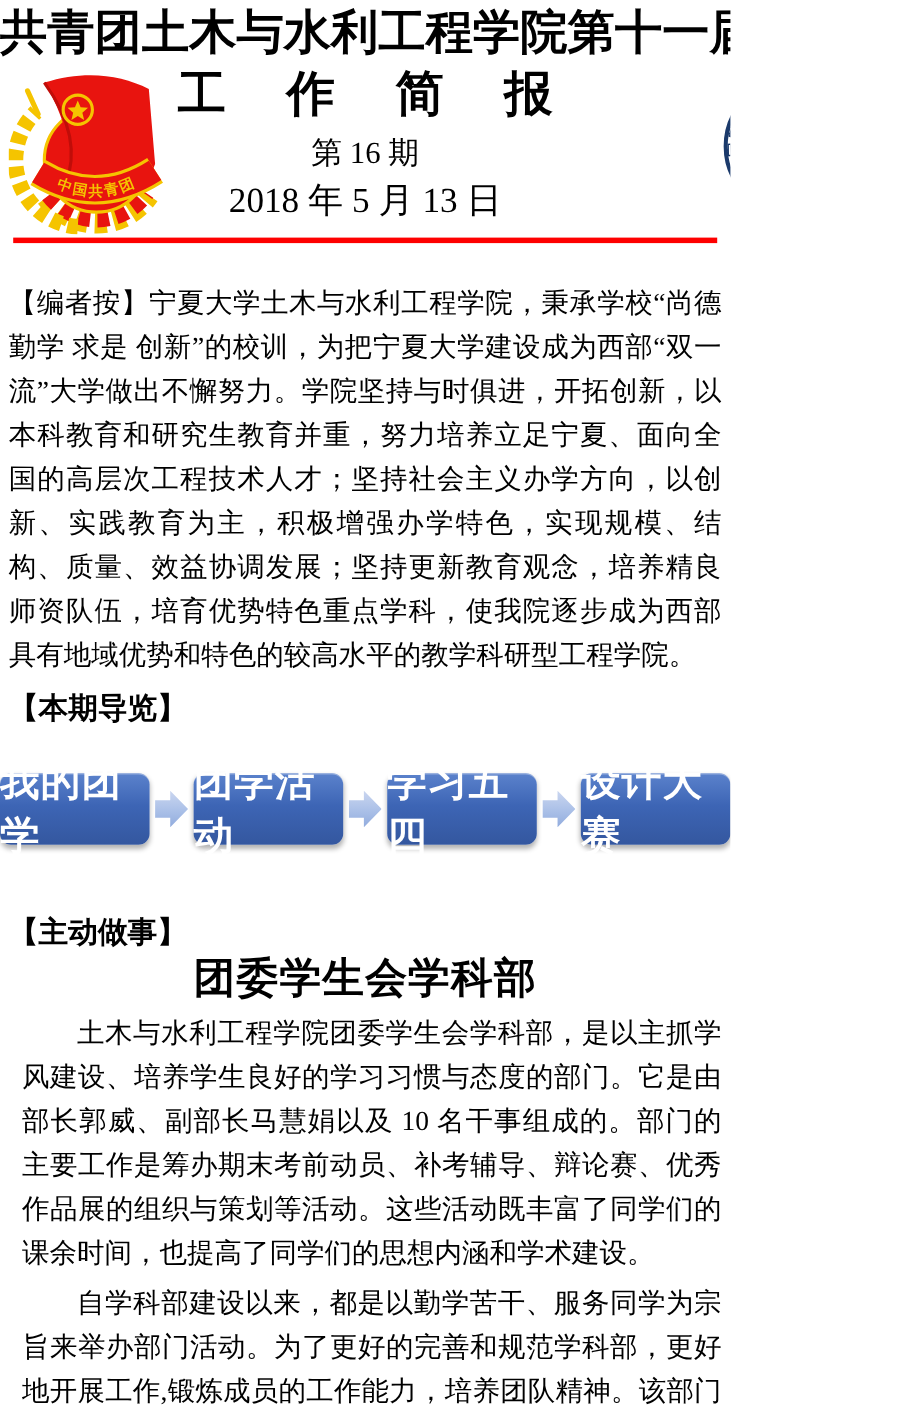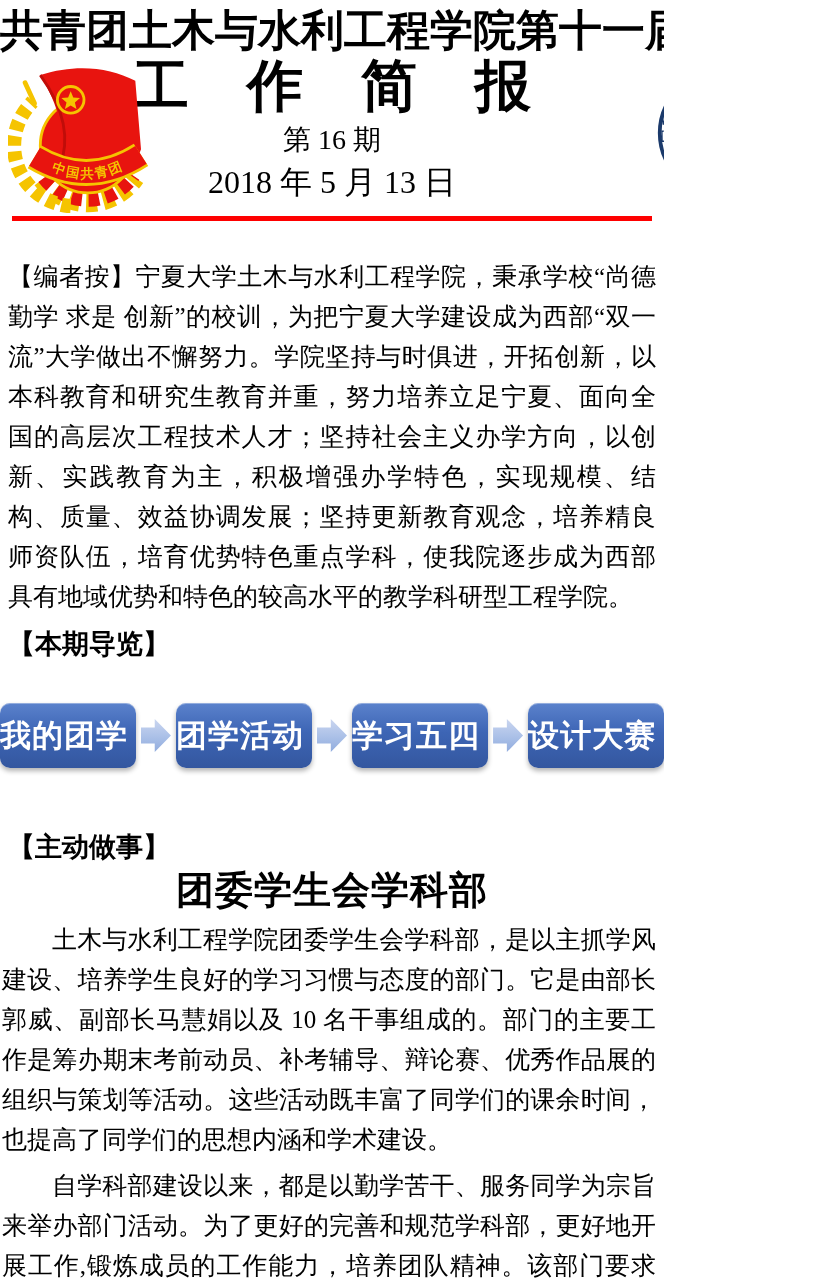--- a/index.html
+++ b/index.html
@@ -10,21 +10,21 @@
   }
   .page{position:relative;width:664px;height:1278px;overflow:hidden;background:#fff;}
 
   
   .header{text-align:center;padding-top:6px;position:relative;}
   .committee-title{
     font-size:43px;font-weight:900;line-height:50px;white-space:nowrap;
     letter-spacing:0px;
   }
   .bulletin-title{
-    font-size:56px;font-weight:900;line-height:52px;margin-top:4px;
+    font-size:44px;font-weight:900;line-height:52px;margin-top:4px;
     letter-spacing:12px;word-spacing:20px;text-indent:12px;
   }
   .issue-line{font-size:28px;line-height:36px;margin-top:10px;}
   .date-line{font-size:32px;line-height:36px;margin-top:6px;}
 
   .emblem-left{position:absolute;left:8px;top:55px;width:152px;height:158px;}
   .emblem-right{position:absolute;left:655px;top:68px;width:132px;height:130px;}
 
   .red-divider{height:5px;background:#fe0000;margin:16px 12px 0 12px;}
 
@@ -38,38 +38,38 @@
   }
 
   
   .flow{
     margin-top:42px;display:flex;justify-content:center;align-items:center;
   }
   .flow-box{
     width:152px;height:65px;border-radius:10px;
     background:linear-gradient(180deg,#5b82cc 0%,#3d65b5 45%,#34579f 100%);
     box-shadow:0 3px 5px rgba(0,0,0,0.30), inset 0 1px 0 rgba(255,255,255,0.35);
-    color:#fff;display:flex;align-items:center;
+    color:#fff;display:flex;align-items:center;justify-content:center;
     font-family:"Liberation Sans","DejaVu Sans",sans-serif;
-    font-weight:bold;font-size:31px;letter-spacing:1px;
+    font-weight:bold;font-size:36px;letter-spacing:1px;
   }
   .flow-arrow-wrap{width:45px;display:flex;justify-content:center;}
   .flow-arrow{
     width:30px;height:36px;
     background:linear-gradient(180deg,#ccd7f0 0%,#a9bfe7 55%,#8ea9dc 100%);
     clip-path:polygon(0 28%,46% 28%,46% 4%,100% 50%,46% 96%,46% 72%,0 72%);
   }
 
   .section-label{margin-top:62px;}
   .section-title{
     text-align:center;font-size:38px;font-weight:900;line-height:48px;margin-top:2px;
     letter-spacing:1px;
   }
   .body-para{
-    margin:6px 8px 0 2px;font-size:25px;line-height:40px;text-align:justify;
+    margin:6px 8px 0 20px;font-size:25px;line-height:40px;text-align:justify;
     text-indent:2em;
   }
 </style>
 </head>
 <body>
 
 <div class="page">
 
   <div class="header">
     <div class="committee-title">共青团土木与水利工程学院第十一届委员会</div>

